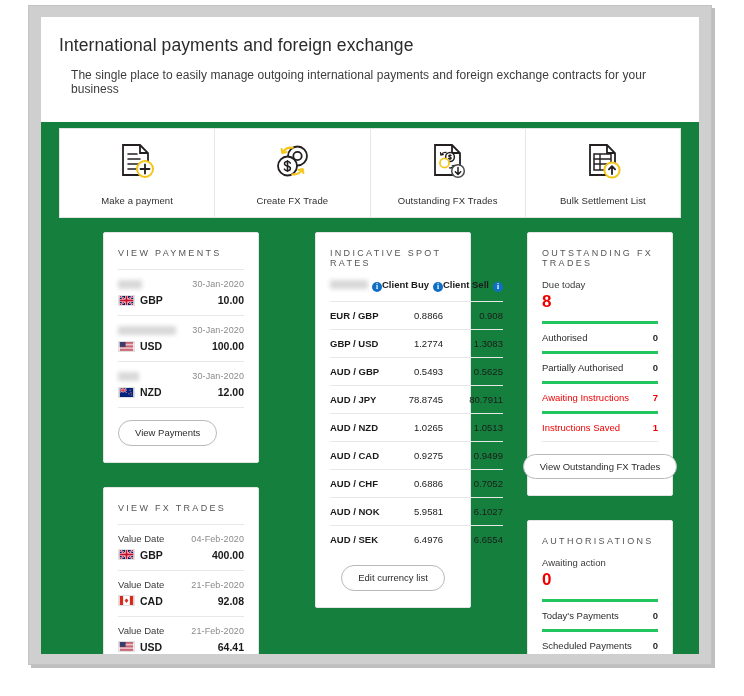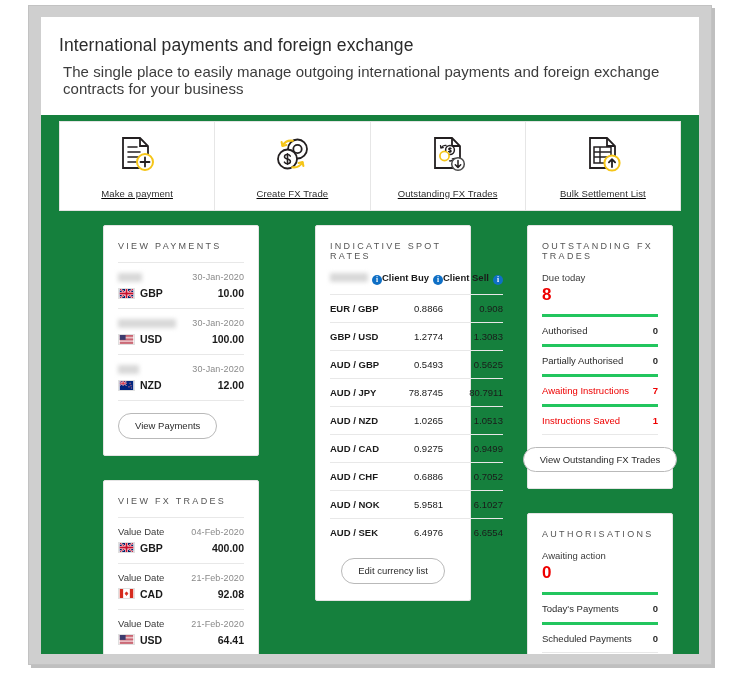--- a/index.html
+++ b/index.html
@@ -42,23 +42,23 @@
     padding: 18px 18px 14px 18px;
   }
   .page-title {
     font-size: 17.5px;
     color: #2b2b2b;
     font-weight: 400;
     margin: 0 0 7px 0;
     letter-spacing: .1px;
   }
   .page-sub {
-    font-size: 15px;
+    font-size: 12px;
     color: #3c3c3c;
-    margin: 4px;
+    margin: 12px;
     letter-spacing: .05px;
   }
 
   
   .actions {
     background: #ffffff;
     margin: 6px 18px 0 18px;
     border: 1px solid #e3e3e3;
     display: flex;
     height: 90px;
@@ -66,21 +66,20 @@
   .action {
     flex: 1 1 0;
     display: flex;
     flex-direction: column;
     align-items: center;
     justify-content: center;
     gap: 14px;
     border-right: 1px solid #e6e6e6;
     cursor: pointer;
     background: #fff;
-    text-decoration: underline;
   }
   .action:last-child { border-right: none; }
   .action-icon { width: 46px; height: 40px; display: block; }
   .action-label {
     font-size: 9.5px;
     color: #2e2e2e;
     letter-spacing: .1px;
     text-align: center;
   }
 

